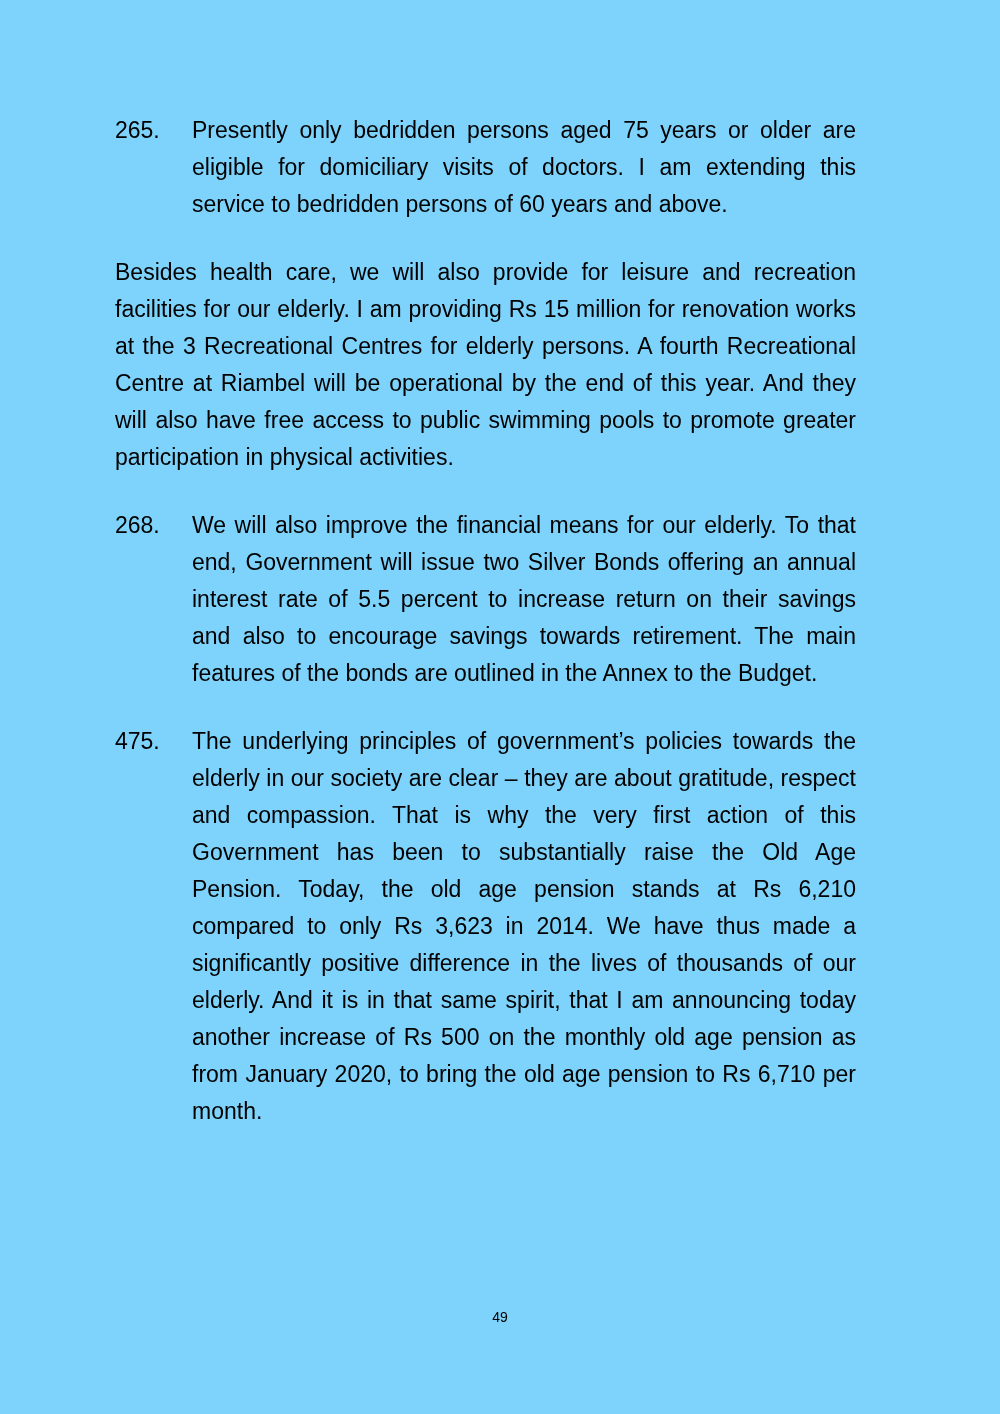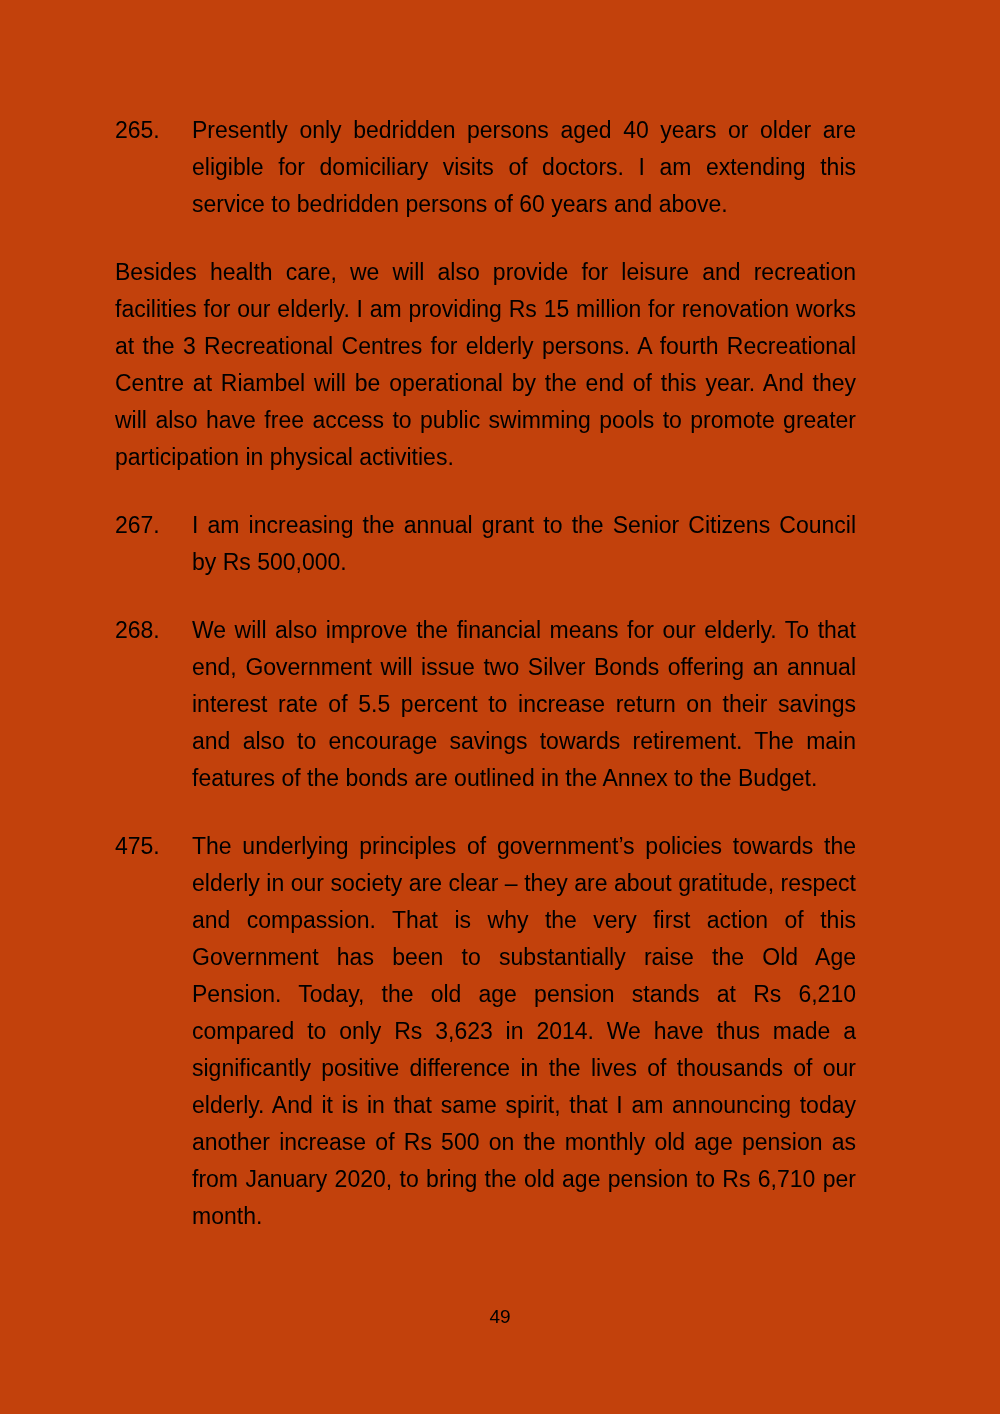--- a/index.html
+++ b/index.html
@@ -4,21 +4,21 @@
 <style>
   html, body {
     margin: 0;
     padding: 0;
     background: #ffffff;
   }
   .page {
     position: relative;
     width: 1000px;
     height: 1414px;
-    background: #c2410c;
+    background: #7dd3fc;
     color: #000000;
     font-family: "Liberation Sans", "DejaVu Sans", sans-serif;
     overflow: hidden;
   }
   .content {
     position: absolute;
     left: 115px;
     top: 112px;
     width: 741px;
   }
@@ -37,44 +37,40 @@
     flex: 1 1 auto;
     margin: 0;
     text-align: justify;
   }
   .page-number {
     position: absolute;
     top: 1306px;
     left: 0;
     width: 100%;
     text-align: center;
-    font-size: 19px;
+    font-size: 14px;
     line-height: 22px;
     color: #000000;
   }
 </style>
 </head>
 <body>
 
 <div class="page">
   <main class="content">
 
     <section class="para">
       <div class="para-num">265.</div>
-      <p class="para-text">Presently only bedridden persons aged 40 years or older are eligible for domiciliary visits of doctors. I am extending this service to bedridden persons of 60 years and above.</p>
+      <p class="para-text">Presently only bedridden persons aged 75 years or older are eligible for domiciliary visits of doctors. I am extending this service to bedridden persons of 60 years and above.</p>
     </section>
 
     <section class="para">
       <p class="para-text">Besides health care, we will also provide for leisure and recreation facilities for our elderly. I am providing Rs 15 million for renovation works at the 3 Recreational Centres for elderly persons. A fourth Recreational Centre at Riambel will be operational by the end of this year.  And they will also have free access to public swimming pools to promote greater participation in physical activities.</p>
     </section>
 
-    <section class="para">
-      <div class="para-num">267.</div>
-      <p class="para-text">I am increasing the annual grant to the Senior Citizens Council by Rs 500,000.</p>
-    </section>
 
     <section class="para">
       <div class="para-num">268.</div>
       <p class="para-text">We will also improve the financial means for our elderly. To that end, Government will issue two Silver Bonds offering an annual interest rate of 5.5 percent to increase return on their savings and also to encourage savings towards retirement.  The main features of the bonds are outlined in the Annex to the Budget.</p>
     </section>
 
     <section class="para">
       <div class="para-num">475.</div>
       <p class="para-text">The underlying principles of government’s policies towards the elderly in our society are clear – they are about gratitude, respect and compassion. That is why the very first action of this Government has been to substantially raise the Old Age Pension.  Today, the old age pension stands at Rs 6,210 compared to only Rs 3,623 in 2014. We have thus made a significantly positive difference in the lives of thousands of our elderly. And it is in that same spirit, that I am announcing today another increase of Rs 500 on the monthly old age pension as from January 2020, to bring the old age pension to Rs 6,710 per month.</p>
     </section>

